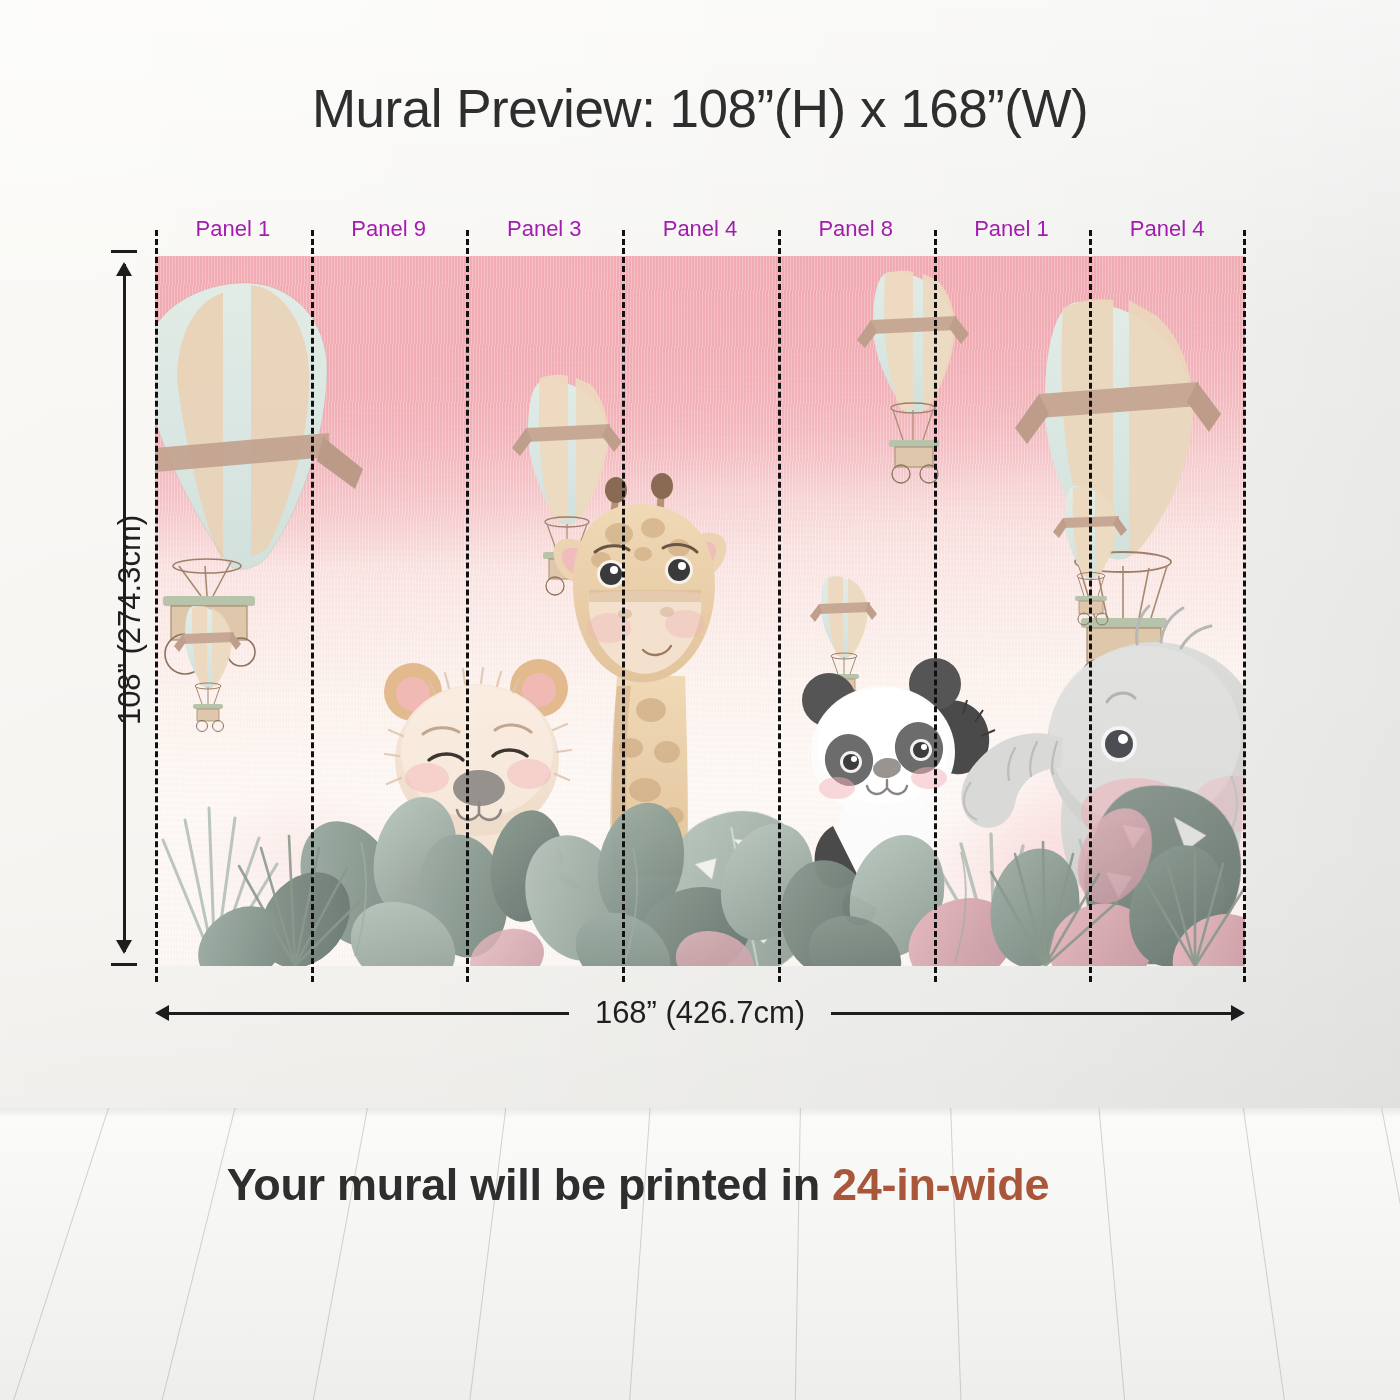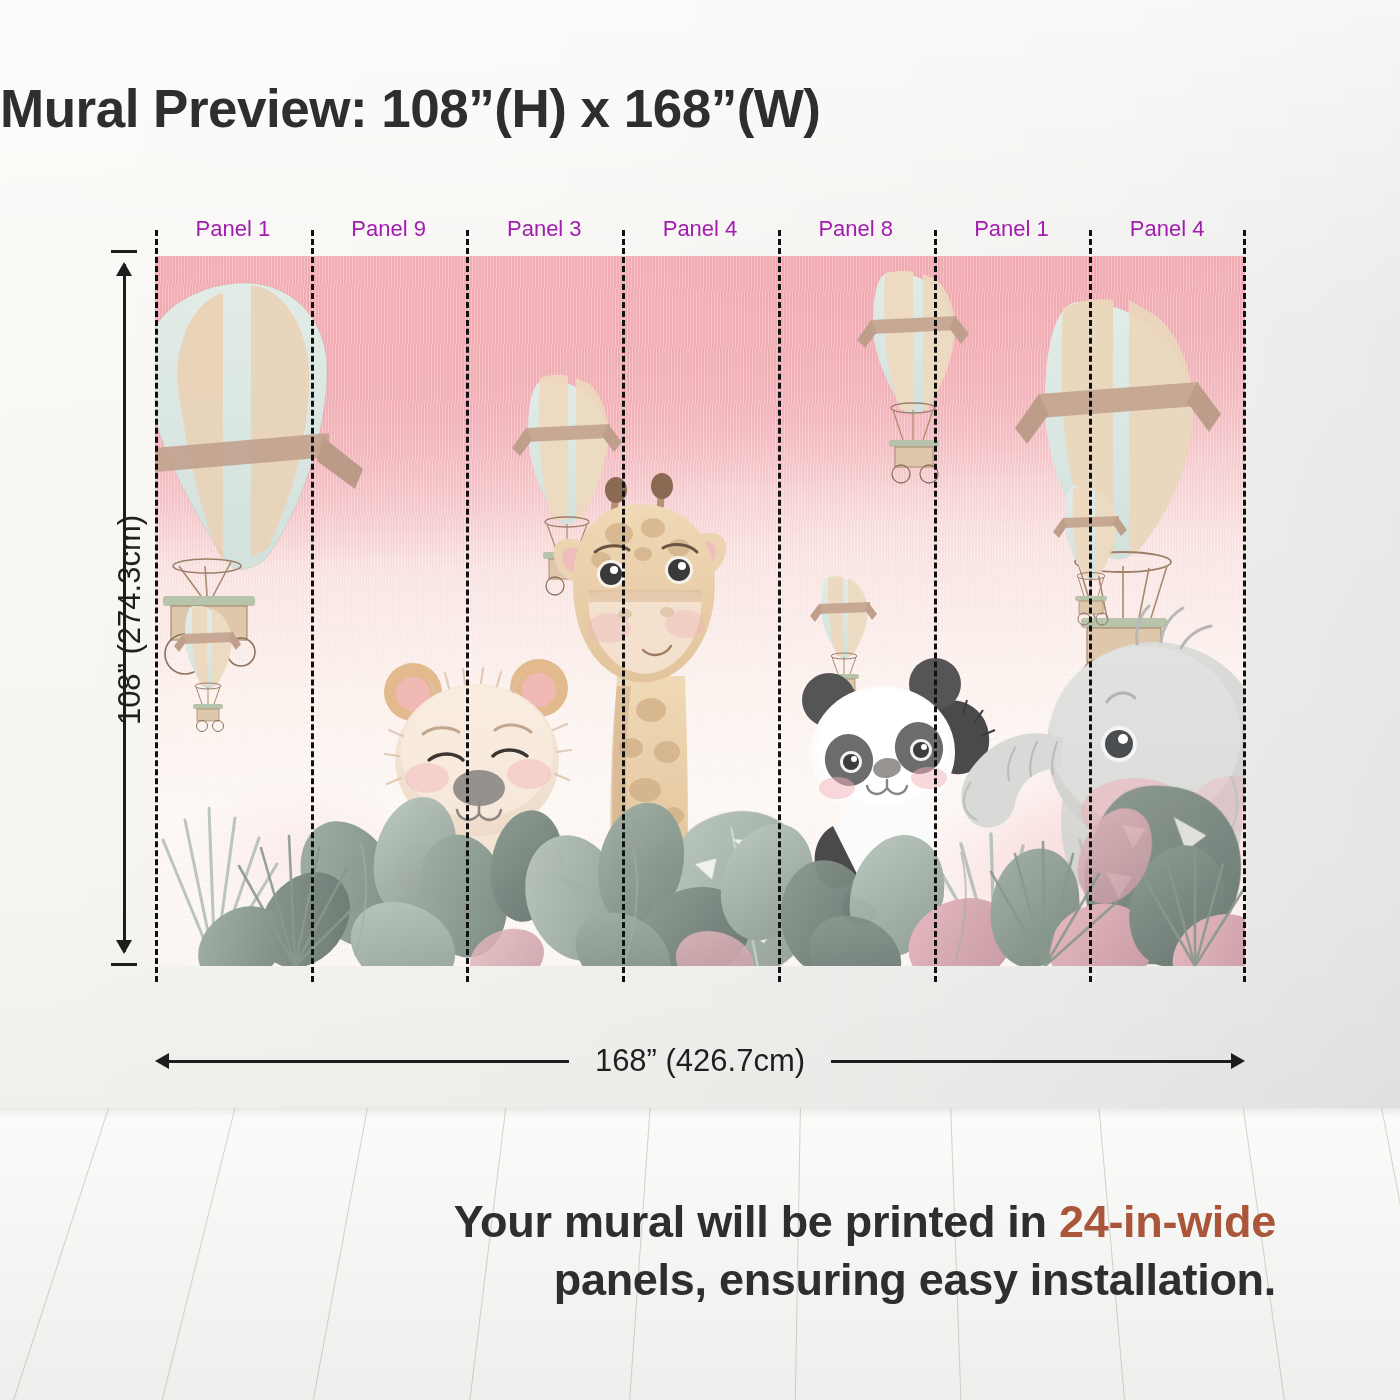--- a/index.html
+++ b/index.html
@@ -20,22 +20,22 @@
   }
   #wall:after{
     content:""; position:absolute; inset:0;
     background:linear-gradient(180deg,rgba(255,255,255,.55) 0%,rgba(255,255,255,0) 30%,
                rgba(0,0,0,.015) 80%, rgba(0,0,0,.035) 100%);
     pointer-events:none;
   }
 
   
   #title{
-    position:absolute; left:0; top:78px; width:1400px; 
-    font-size:53px; font-weight:bold; color:#2e2e2e;
+    position:absolute; left:0; top:78px; width:1400px; text-align:center;
+    font-size:53px; font-weight:normal; color:#2e2e2e;
     letter-spacing:-.5px; white-space:nowrap;
   }
 
   
   #panel-labels{
     position:absolute; left:155px; top:212px; width:1090px; height:34px;
     display:flex;
   }
   #panel-labels > div{
     flex:1 1 0; text-align:center; font-size:22px; color:#a21caf;
@@ -74,21 +74,21 @@
   #dim-v{ position:absolute; left:96px; top:250px; width:70px; height:716px; }
   #dim-v .cap{ position:absolute; left:15px; width:26px; height:3px; background:#1d1d1d; }
   #dim-v .line{ position:absolute; left:27px; top:14px; bottom:14px; width:2.6px; background:#1d1d1d; }
   #dim-v .ah{ position:absolute; left:20px; width:0;height:0;
       border-left:8px solid transparent;border-right:8px solid transparent; }
   #dim-v-label{
     position:absolute; left:-226px; top:352px; width:520px; text-align:center;
     transform:rotate(-90deg); font-size:31px; color:#1f1f1f; white-space:nowrap;
   }
 
-  #dim-h{ position:absolute; left:155px; top:1044px; width:1090px; height:34px; }
+  #dim-h{ position:absolute; left:155px; top:996px; width:1090px; height:34px; }
   #dim-h .line{ position:absolute; top:16px; height:2.6px; background:#1d1d1d; }
   #dim-h .ah{ position:absolute; top:9px; width:0;height:0;
       border-top:8px solid transparent;border-bottom:8px solid transparent; }
   #dim-h-label{
     position:absolute; left:0; top:0; width:1090px; text-align:center;
     font-size:31px; color:#1f1f1f; line-height:34px; white-space:nowrap;
   }
 
   
   #floor{
@@ -100,21 +100,21 @@
     position:absolute; top:-6px; height:320px; width:1.4px;
     background:rgba(150,145,135,.38); transform-origin:50% 0;
   }
   #floor:before{
     content:""; position:absolute; left:0; right:0; top:0; height:10px;
     background:linear-gradient(180deg,rgba(0,0,0,.07),rgba(0,0,0,0));
   }
 
   
   #caption{
-    position:absolute; left:0; top:1193px; width:1276px; text-align:right;
+    position:absolute; left:0; top:1156px; width:1276px; text-align:center;
     font-size:45px; font-weight:bold; color:#2e2e2e; line-height:1.28;
     letter-spacing:-.3px;
   }
   #caption .hl{ color:#a9563a; }
 </style>
 </head>
 <body>
 
 <div id="wall"></div>
 
@@ -616,14 +616,13 @@
   <div class="plank" style="left:950px;transform:rotate(-2deg);"></div>
   <div class="plank" style="left:1098px;transform:rotate(-5deg);"></div>
   <div class="plank" style="left:1242px;transform:rotate(-8deg);"></div>
   <div class="plank" style="left:1380px;transform:rotate(-11deg);"></div>
 </div>
 
 <div id="caption">
   <div>
     <span>Your mural will be printed in </span><span class="hl">24-in-wide</span>
   </div>
-  <div>panels, ensuring easy installation.</div>
 </div>
 
 </body></html>

